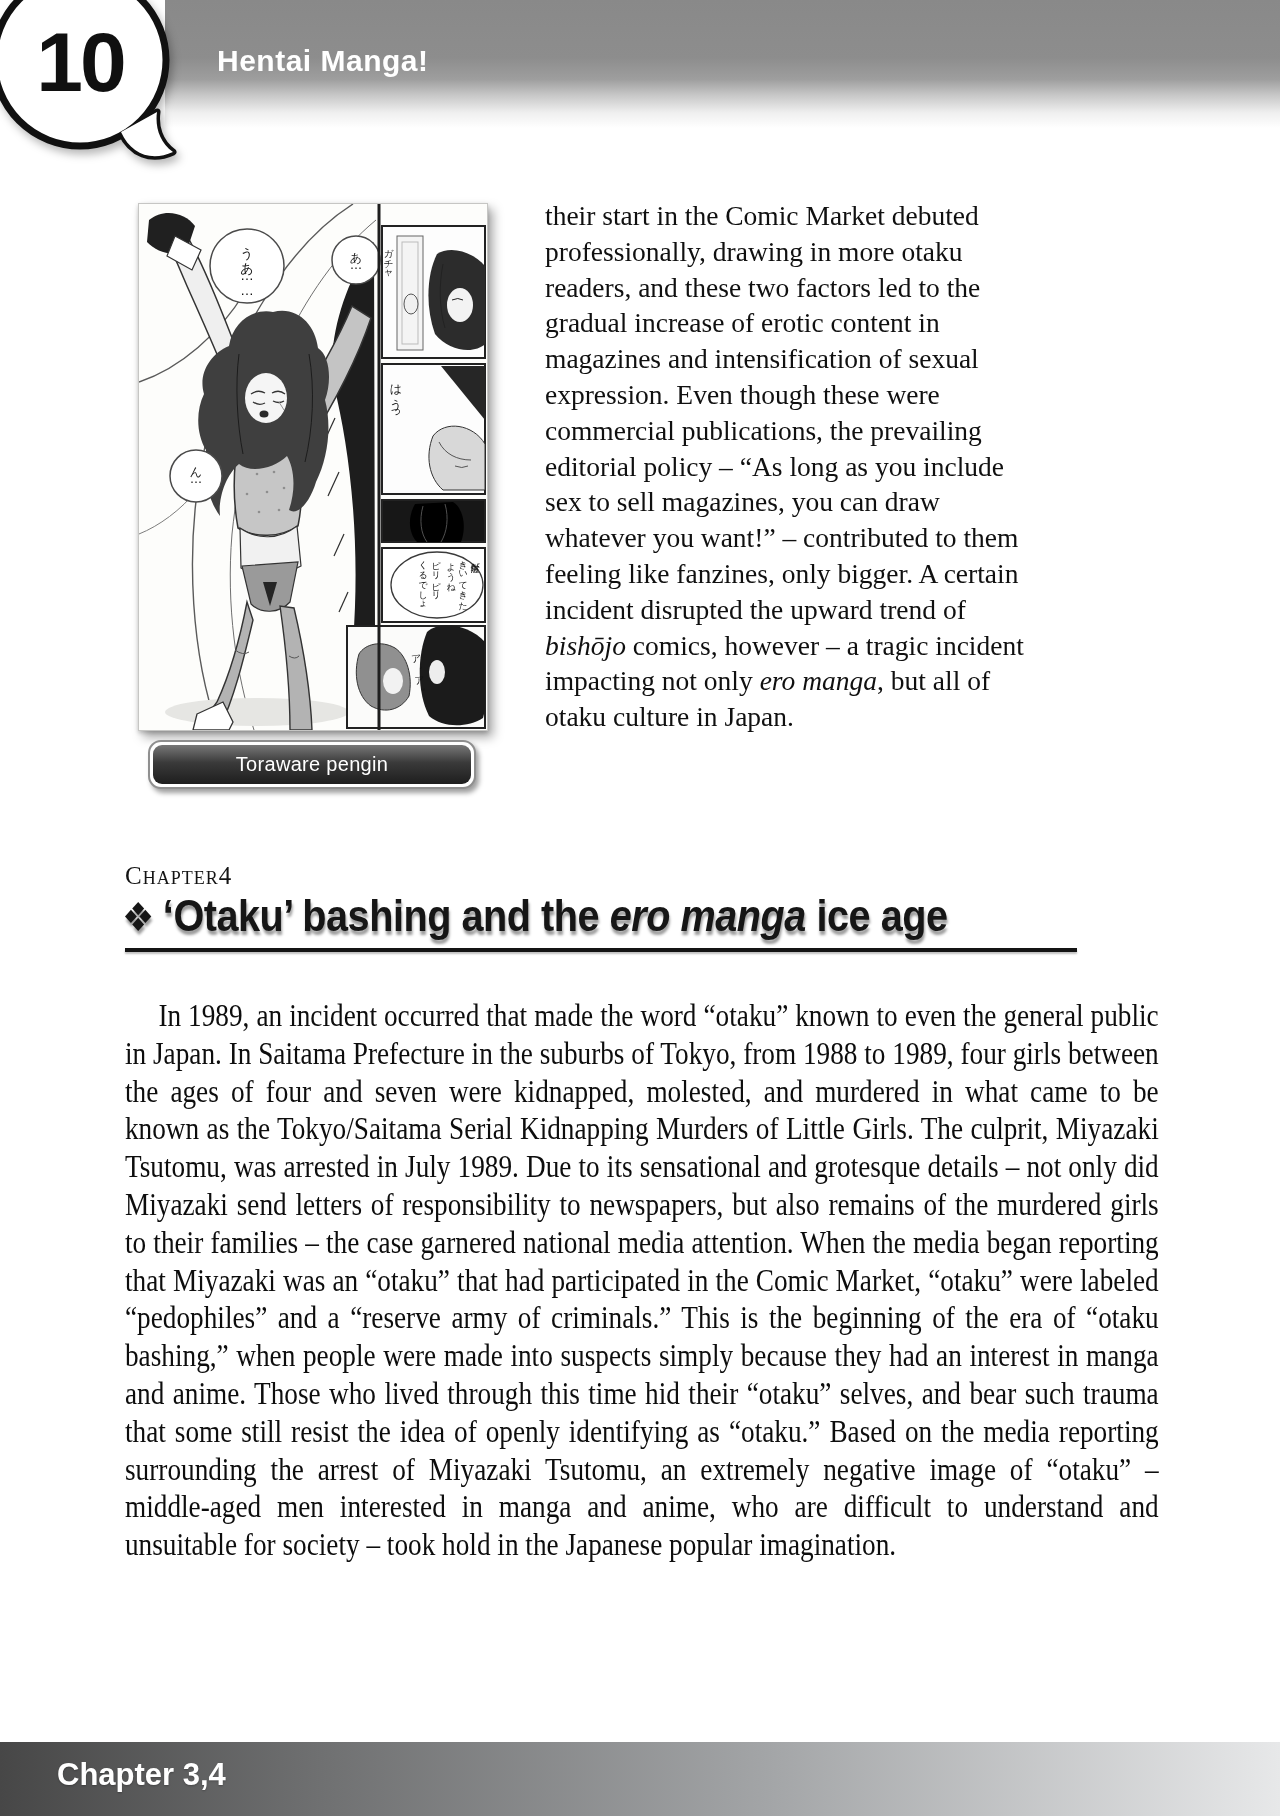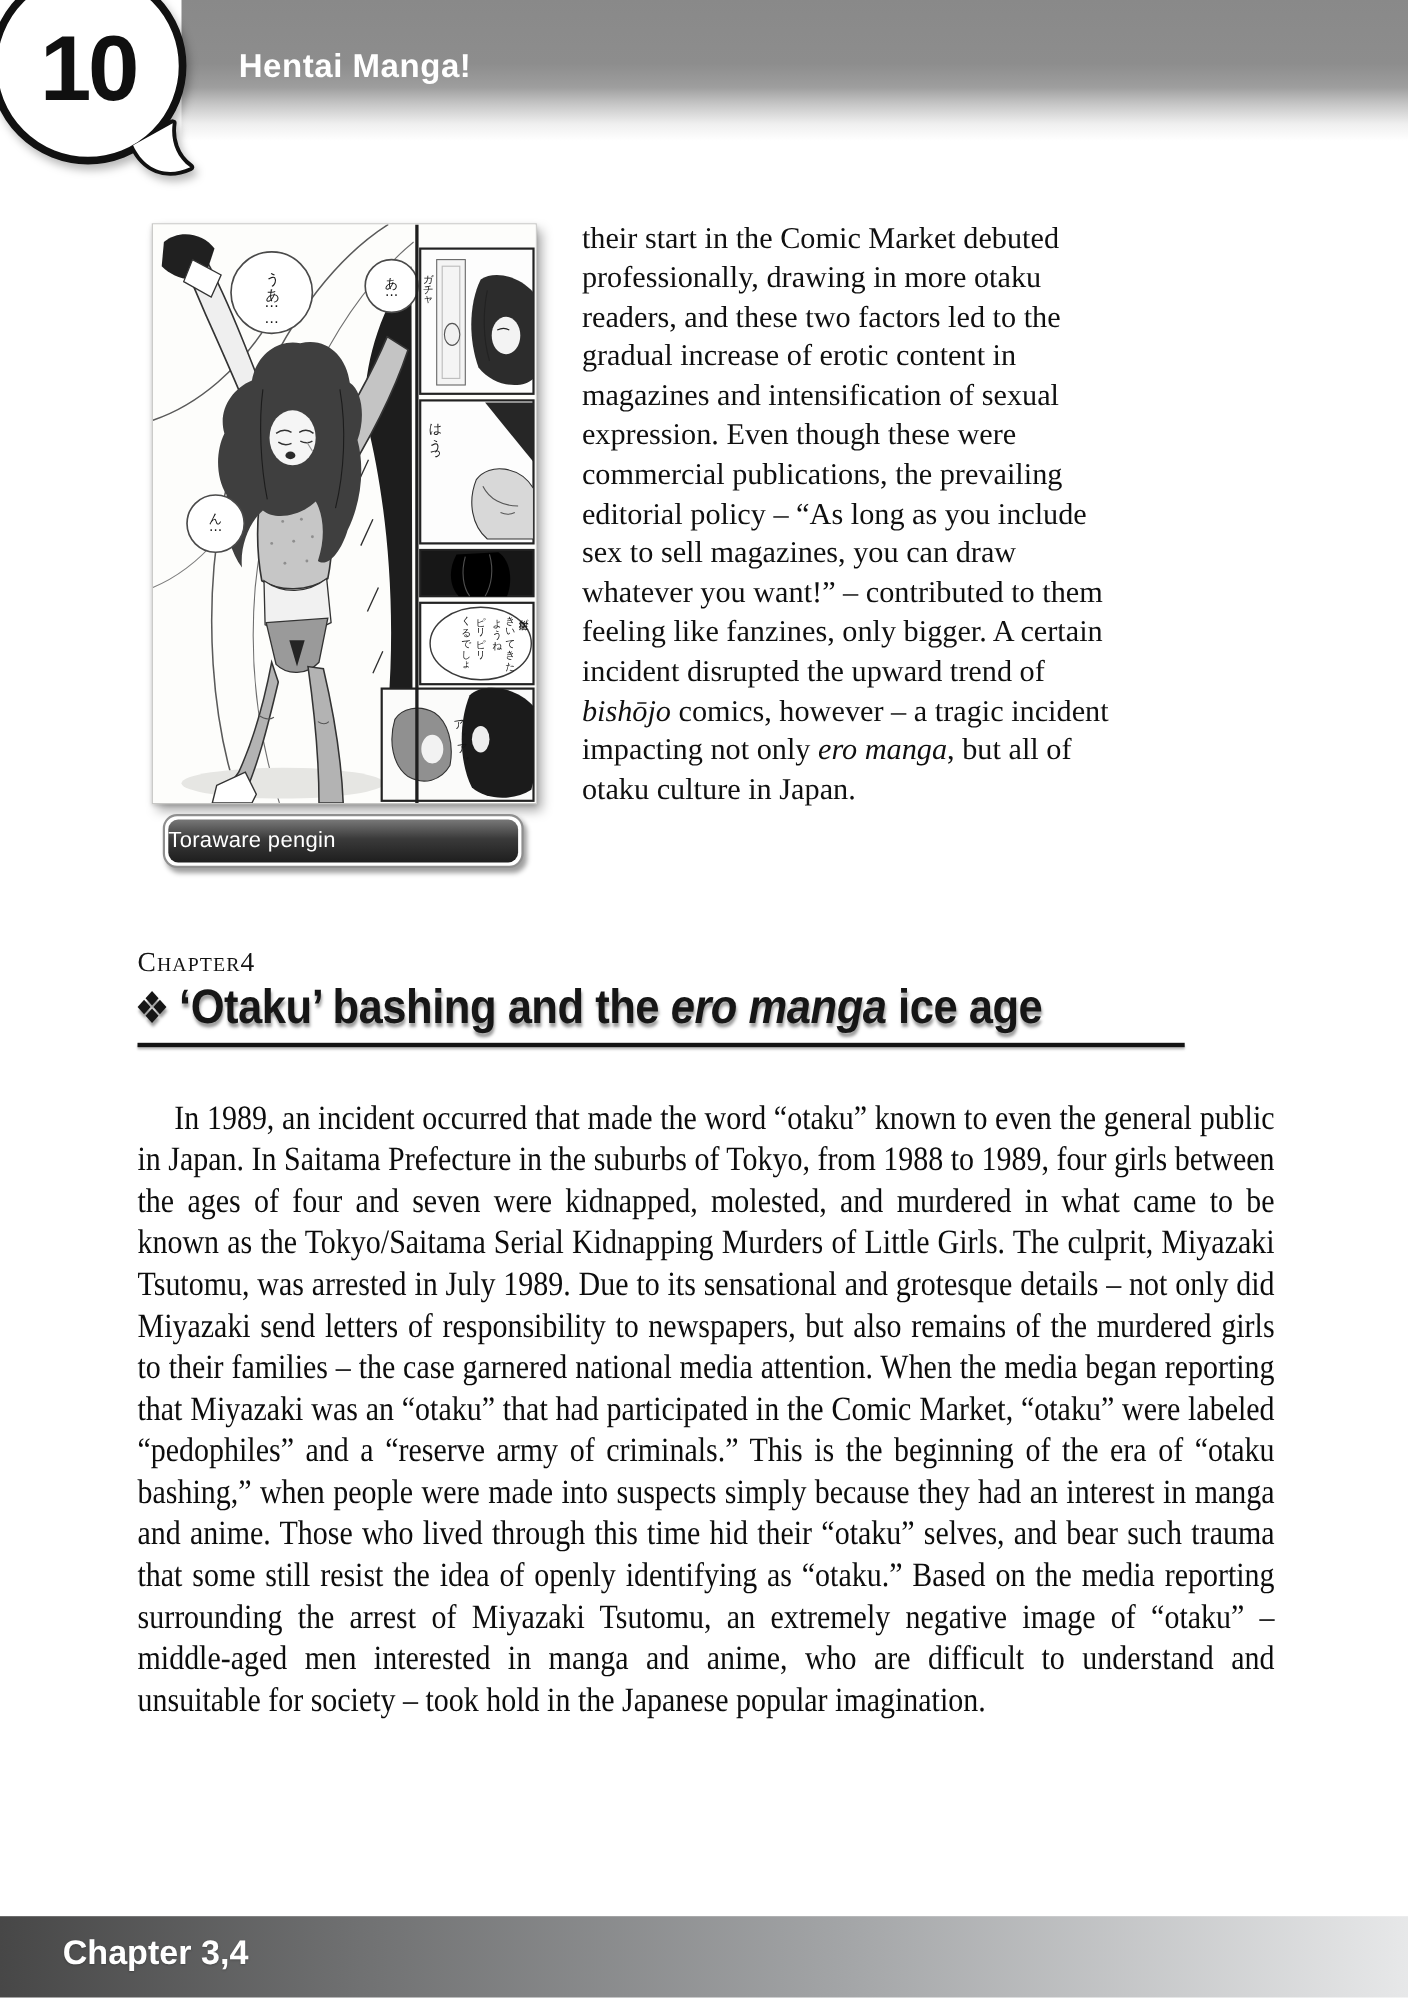--- a/index.html
+++ b/index.html
@@ -22,26 +22,26 @@
   .figure{position:absolute;left:138px;top:203px;width:348px;height:526px;background:#fff;
     border:1px solid #c6c6c4;box-shadow:5px 6px 10px rgba(0,0,0,.35),0 2px 4px rgba(0,0,0,.18);}
   .figure svg{display:block;}
   .vt{writing-mode:vertical-rl;text-orientation:upright;}
   .jp{font-family:"DejaVu Sans",sans-serif;fill:#141414;}
 
   .caption{position:absolute;left:148px;top:740px;width:324px;height:45px;background:#ffffff;
     border:2px solid #8f8f8f;border-radius:13px;box-shadow:3px 4px 5px rgba(0,0,0,.38);}
   .caption-inner{position:absolute;inset:3px;border-radius:9px;
     background:linear-gradient(180deg,#787878 0%,#3a3a3a 45%,#1e1e1e 100%);
-    display:flex;align-items:center;justify-content:flex-start;}
+    display:flex;align-items:center;justify-content:center;}
   .caption-label{font-family:"Liberation Sans","DejaVu Sans",sans-serif;font-size:20px;
     color:#ffffff;letter-spacing:.3px;}
 
   
-  .intro{position:absolute;left:529px;top:198px;width:492px;font-size:27.5px;line-height:35.8px;
+  .intro{position:absolute;left:545px;top:198px;width:492px;font-size:27.5px;line-height:35.8px;
     color:#101010;text-align:left;}
   .intro i{font-style:italic;}
 
   
   .kicker{position:absolute;left:125px;top:862px;font-family:"Liberation Serif","DejaVu Serif",serif;
     font-variant:small-caps;font-weight:400;font-size:25px;letter-spacing:1px;color:#141414;}
   .chapter-title{position:absolute;left:122px;top:891px;margin:0;white-space:nowrap;
     font-family:"Liberation Sans","DejaVu Sans",sans-serif;font-weight:bold;font-size:44px;
     letter-spacing:-.5px;color:#161616;transform:scaleX(.9);transform-origin:0 0;
     text-shadow:1px 4px 3px rgba(0,0,0,.4);}

